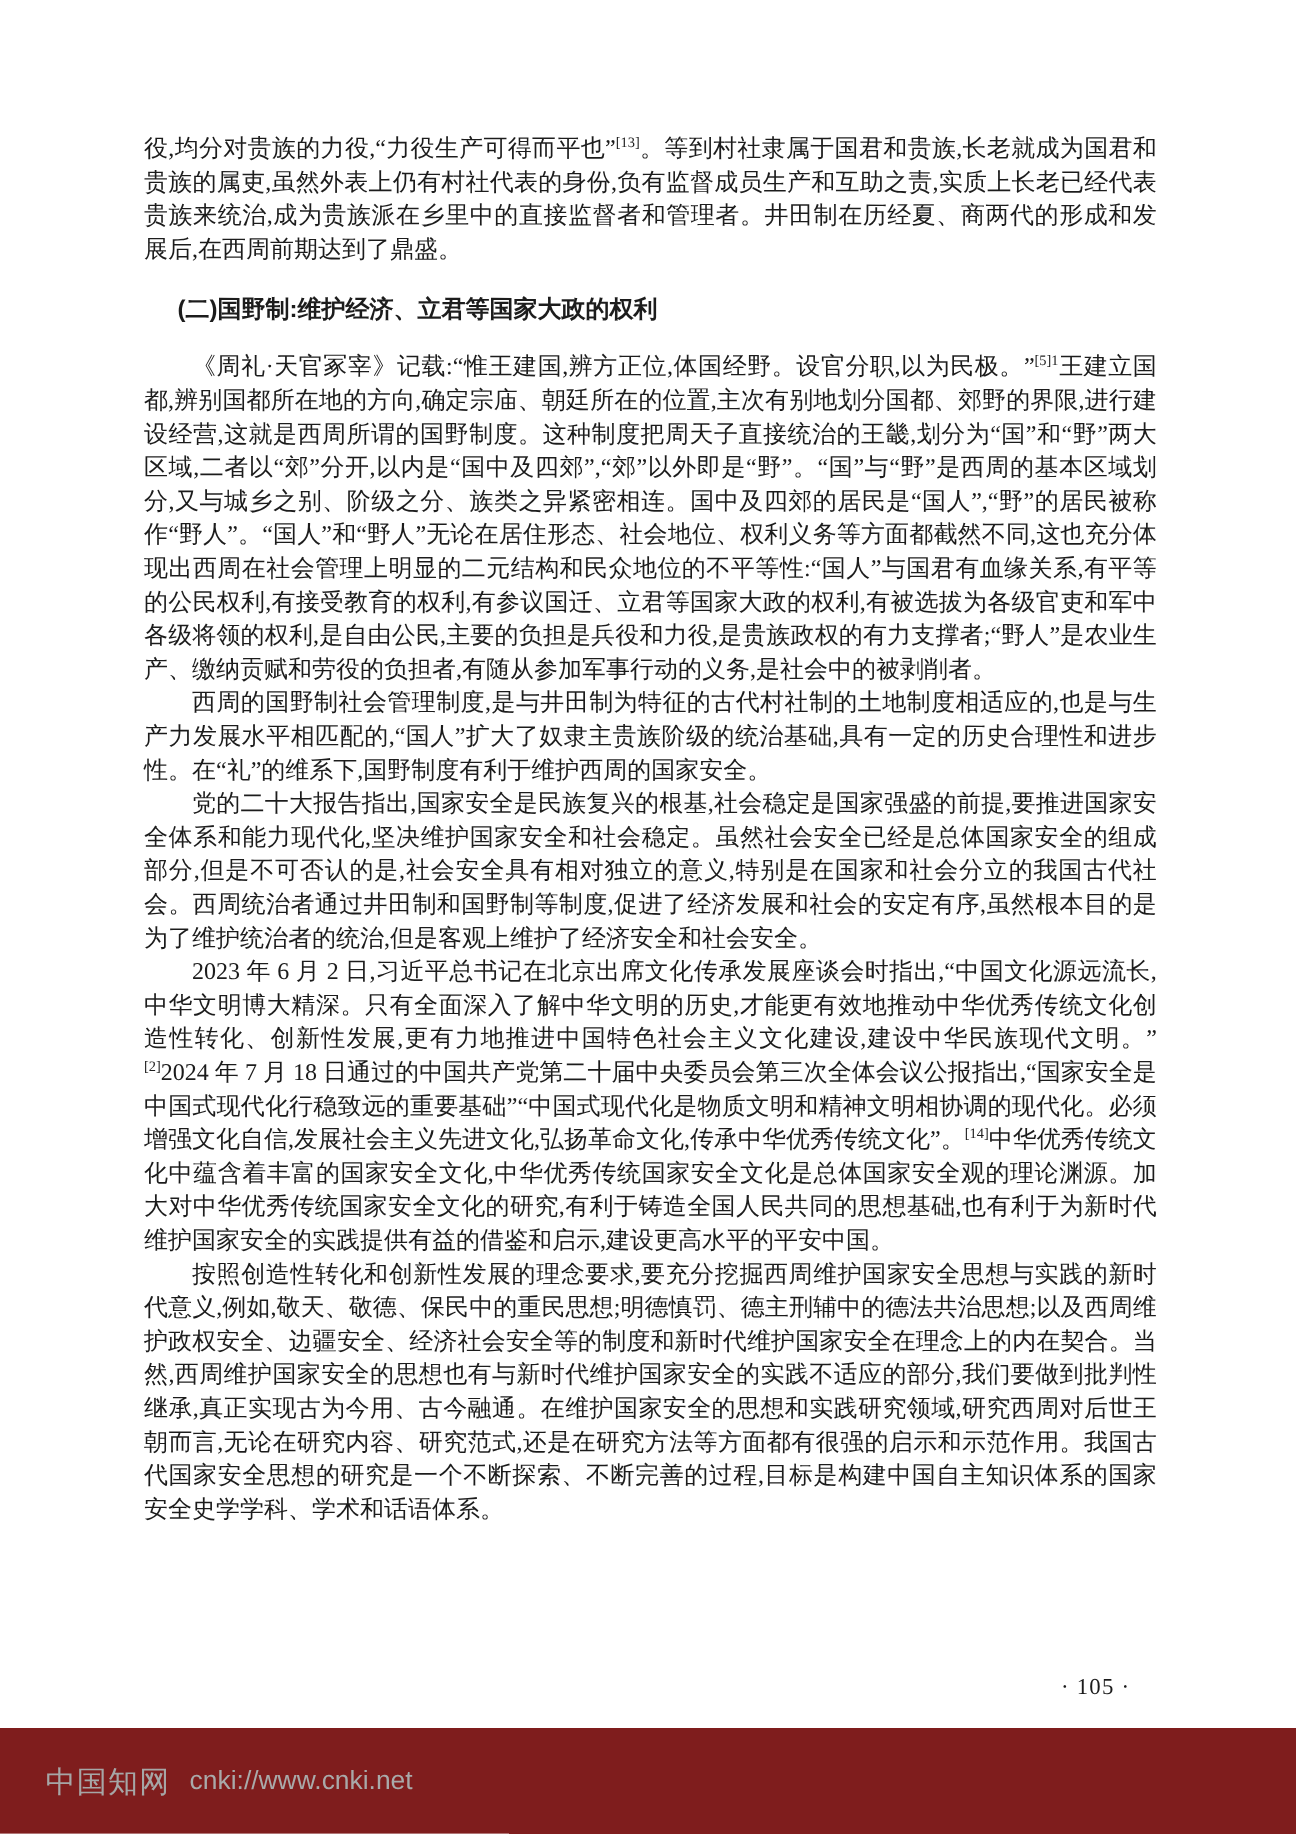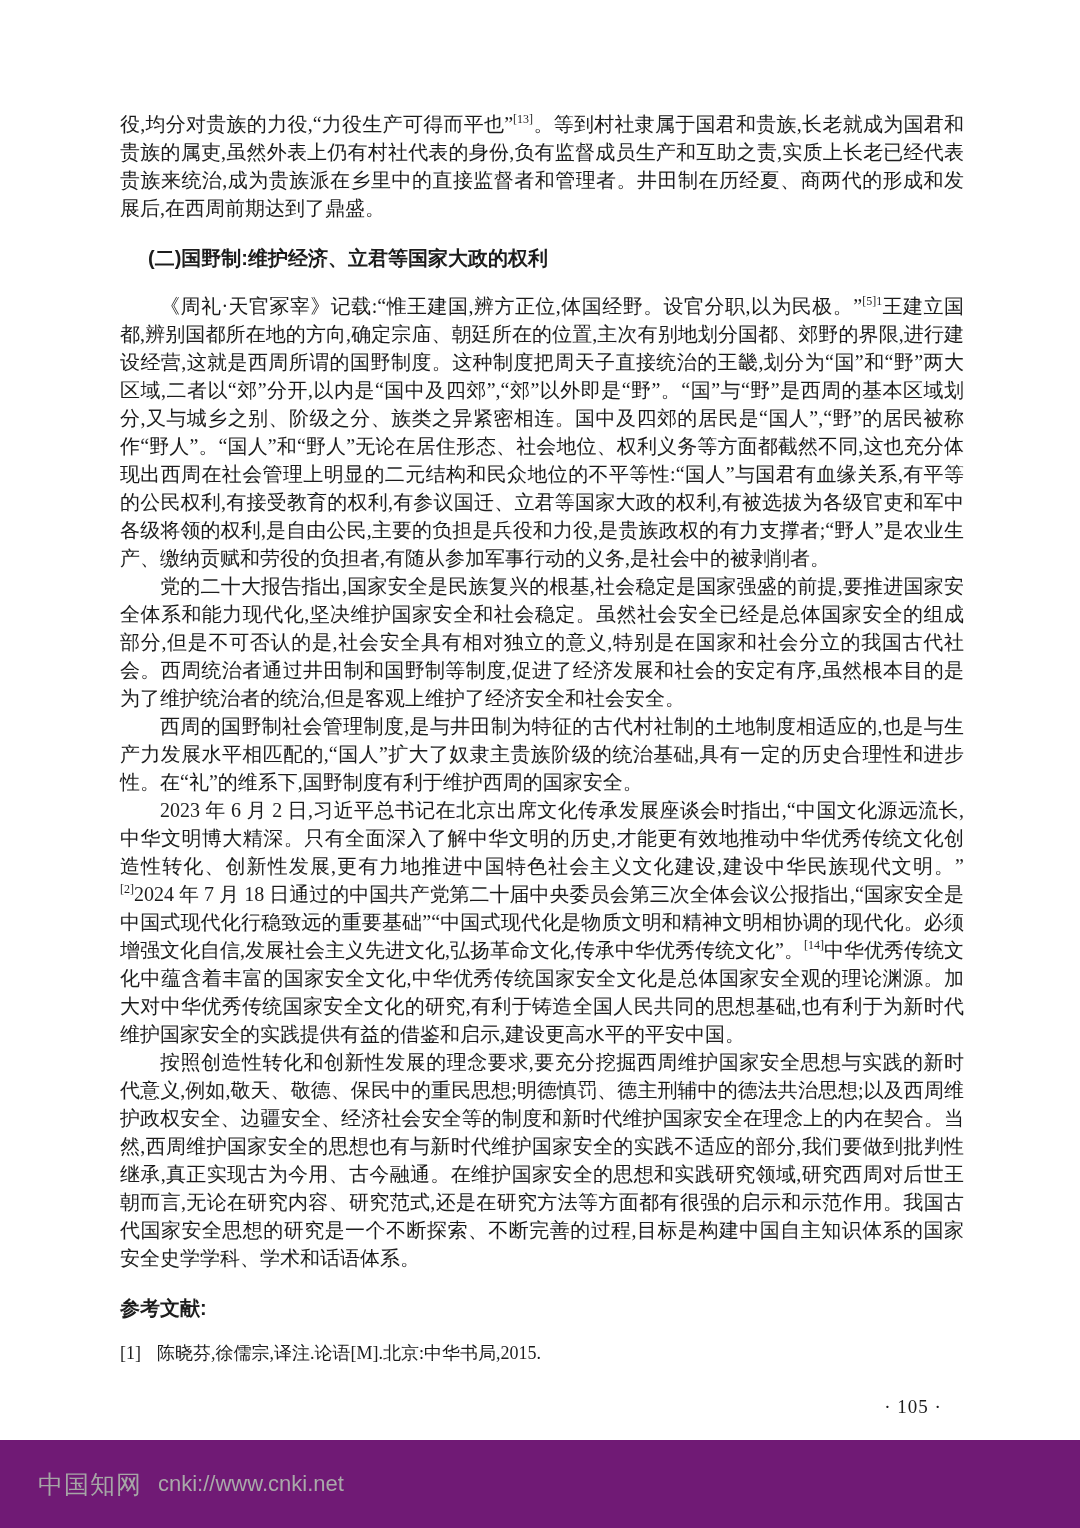--- a/index.html
+++ b/index.html
@@ -55,21 +55,21 @@
     left:868px;
     width:90px;
     text-align:center;
     font-size:19px;
     letter-spacing:1px;
   }
   .footer-bar {
     position:absolute;
     left:0; bottom:0;
     width:100%; height:88px;
-    background:#701a75;
+    background:#7f1d1d;
     display:flex;
     align-items:center;
   }
   .footer-brand {
     margin-left:38px;
     font-family:"Liberation Sans","DejaVu Sans",sans-serif;
     font-size:25px;
     color:#a6a6a6;
     letter-spacing:1px;
   }
@@ -80,30 +80,24 @@
     color:#a9a9a9;
   }
 </style>
 </head>
 <body>
 
 <div class="article">
     <p class="para">役,均分对贵族的力役,“力役生产可得而平也”<sup class="ref-sup">[13]</sup>。等到村社隶属于国君和贵族,长老就成为国君和贵族的属吏,虽然外表上仍有村社代表的身份,负有监督成员生产和互助之责,实质上长老已经代表贵族来统治,成为贵族派在乡里中的直接监督者和管理者。井田制在历经夏、商两代的形成和发展后,在西周前期达到了鼎盛。</p>
     <h2 class="sec-heading">(二)国野制:维护经济、立君等国家大政的权利</h2>
     <p class="para indent">《周礼·天官冢宰》记载:“惟王建国,辨方正位,体国经野。设官分职,以为民极。”<sup class="ref-sup">[5]1</sup>王建立国都,辨别国都所在地的方向,确定宗庙、朝廷所在的位置,主次有别地划分国都、郊野的界限,进行建设经营,这就是西周所谓的国野制度。这种制度把周天子直接统治的王畿,划分为“国”和“野”两大区域,二者以“郊”分开,以内是“国中及四郊”,“郊”以外即是“野”。“国”与“野”是西周的基本区域划分,又与城乡之别、阶级之分、族类之异紧密相连。国中及四郊的居民是“国人”,“野”的居民被称作“野人”。“国人”和“野人”无论在居住形态、社会地位、权利义务等方面都截然不同,这也充分体现出西周在社会管理上明显的二元结构和民众地位的不平等性:“国人”与国君有血缘关系,有平等的公民权利,有接受教育的权利,有参议国迁、立君等国家大政的权利,有被选拔为各级官吏和军中各级将领的权利,是自由公民,主要的负担是兵役和力役,是贵族政权的有力支撑者;“野人”是农业生产、缴纳贡赋和劳役的负担者,有随从参加军事行动的义务,是社会中的被剥削者。</p>
+    <p class="para indent">西周的国野制社会管理制度,是与井田制为特征的古代村社制的土地制度相适应的,也是与生产力发展水平相匹配的,“国人”扩大了奴隶主贵族阶级的统治基础,具有一定的历史合理性和进步性。在“礼”的维系下,国野制度有利于维护西周的国家安全。</p>
     <p class="para indent">党的二十大报告指出,国家安全是民族复兴的根基,社会稳定是国家强盛的前提,要推进国家安全体系和能力现代化,坚决维护国家安全和社会稳定。虽然社会安全已经是总体国家安全的组成部分,但是不可否认的是,社会安全具有相对独立的意义,特别是在国家和社会分立的我国古代社会。西周统治者通过井田制和国野制等制度,促进了经济发展和社会的安定有序,虽然根本目的是为了维护统治者的统治,但是客观上维护了经济安全和社会安全。</p>
-    <p class="para indent">西周的国野制社会管理制度,是与井田制为特征的古代村社制的土地制度相适应的,也是与生产力发展水平相匹配的,“国人”扩大了奴隶主贵族阶级的统治基础,具有一定的历史合理性和进步性。在“礼”的维系下,国野制度有利于维护西周的国家安全。</p>
     <p class="para indent">2023 年 6 月 2 日,习近平总书记在北京出席文化传承发展座谈会时指出,“中国文化源远流长,中华文明博大精深。只有全面深入了解中华文明的历史,才能更有效地推动中华优秀传统文化创造性转化、创新性发展,更有力地推进中国特色社会主义文化建设,建设中华民族现代文明。”<sup class="ref-sup">[2]</sup>2024 年 7 月 18 日通过的中国共产党第二十届中央委员会第三次全体会议公报指出,“国家安全是中国式现代化行稳致远的重要基础”“中国式现代化是物质文明和精神文明相协调的现代化。必须增强文化自信,发展社会主义先进文化,弘扬革命文化,传承中华优秀传统文化”。<sup class="ref-sup">[14]</sup>中华优秀传统文化中蕴含着丰富的国家安全文化,中华优秀传统国家安全文化是总体国家安全观的理论渊源。加大对中华优秀传统国家安全文化的研究,有利于铸造全国人民共同的思想基础,也有利于为新时代维护国家安全的实践提供有益的借鉴和启示,建设更高水平的平安中国。</p>
     <p class="para indent">按照创造性转化和创新性发展的理念要求,要充分挖掘西周维护国家安全思想与实践的新时代意义,例如,敬天、敬德、保民中的重民思想;明德慎罚、德主刑辅中的德法共治思想;以及西周维护政权安全、边疆安全、经济社会安全等的制度和新时代维护国家安全在理念上的内在契合。当然,西周维护国家安全的思想也有与新时代维护国家安全的实践不适应的部分,我们要做到批判性继承,真正实现古为今用、古今融通。在维护国家安全的思想和实践研究领域,研究西周对后世王朝而言,无论在研究内容、研究范式,还是在研究方法等方面都有很强的启示和示范作用。我国古代国家安全思想的研究是一个不断探索、不断完善的过程,目标是构建中国自主知识体系的国家安全史学学科、学术和话语体系。</p>
-    <div class="references">
-      <div class="ref-heading">参考文献:</div>
-      <div>
-        <div class="ref-item"><span class="ref-label">[1]</span><span>陈晓芬,徐儒宗,译注.论语[M].北京:中华书局,2015.</span></div>
-      </div>
-    </div>
   </div>
 
 <div class="page-number">· 105 ·</div>
 
 <div class="footer-bar">
   <span class="footer-brand">中国知网</span>
   <span class="footer-url">cnki://www.cnki.net</span>
 </div>
 
 </body></html>

